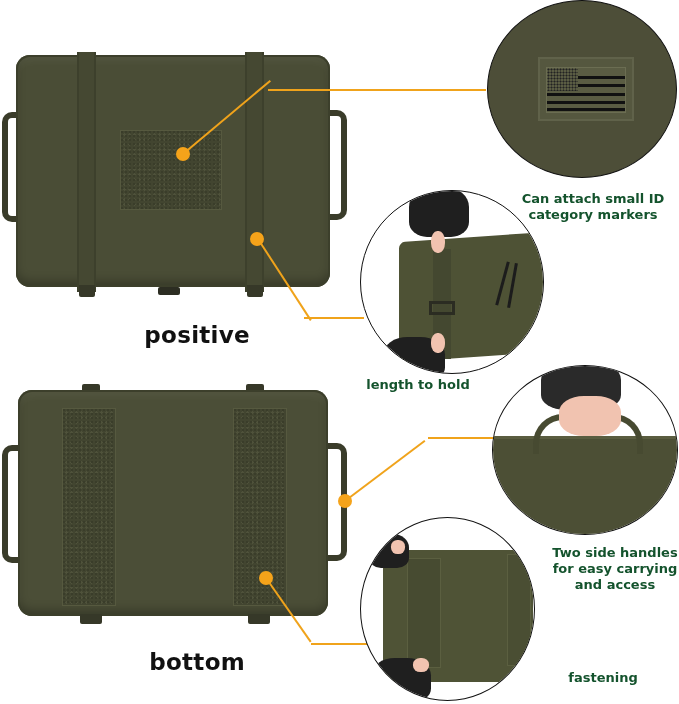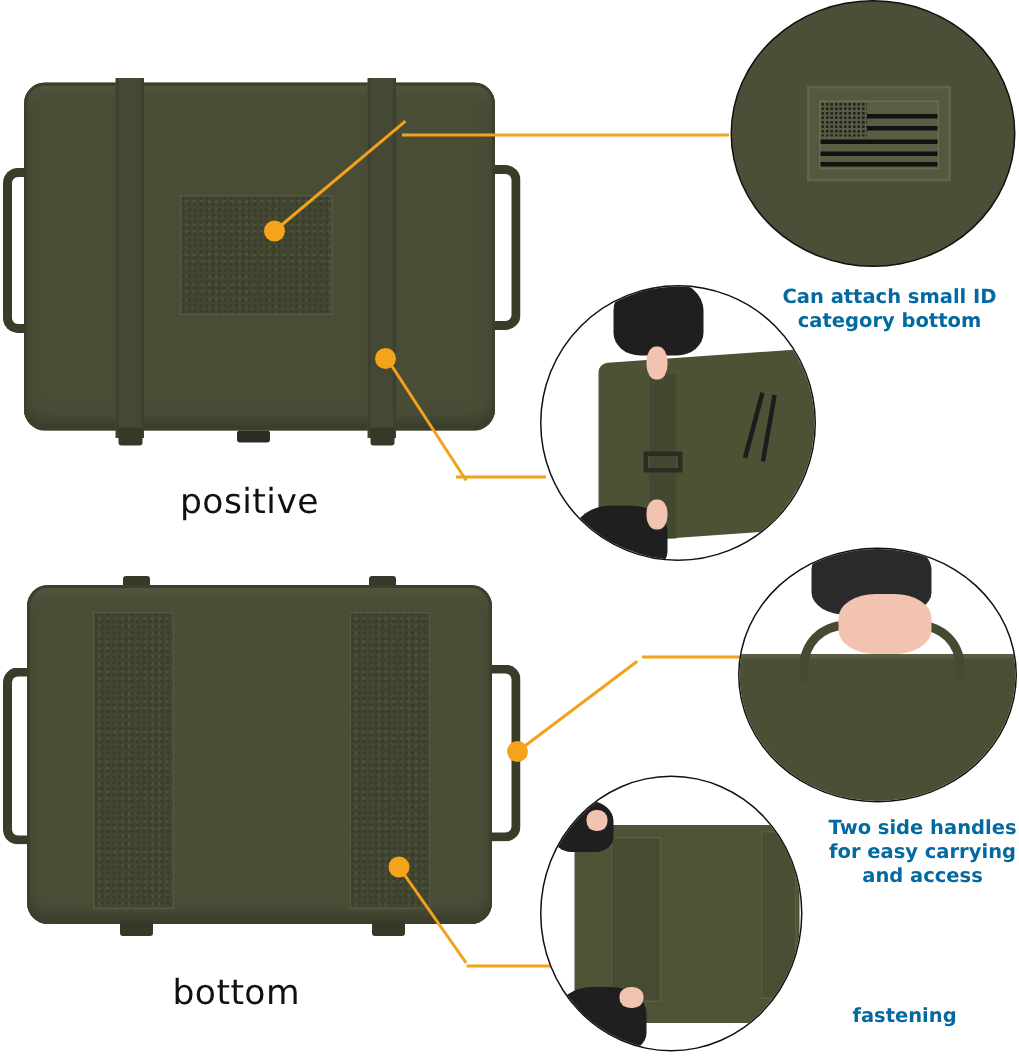--- a/index.html
+++ b/index.html
@@ -22,23 +22,23 @@
     .buckle { position: absolute; background: #2c2d22; border-radius: 2px; }
 
     
     .lead { position: absolute; background: #f0a31b; height: 2px; transform-origin: 0 50%; }
     .dot { position: absolute; width: 14px; height: 14px; border-radius: 50%; background: #f5a31a; }
 
     
     .circle { position: absolute; border-radius: 50%; border: 1.5px solid #111; overflow: hidden; background: #fff; }
     .c-fill { position: absolute; }
 
-    .caption { position: absolute; text-align: center; font-weight: bold; font-size: 13px; line-height: 16px; color: #0369a1; }
+    .caption { position: absolute; text-align: center; font-weight: bold; font-size: 13px; line-height: 16px; color: #14532d; }
     .caption span { display: block; }
-    .title { position: absolute; font-weight: normal; font-size: 23px; color: #111; text-align: left; letter-spacing: 0.3px; }
+    .title { position: absolute; font-weight: bold; font-size: 23px; color: #111; text-align: right; letter-spacing: 0.3px; }
 
     .flag { position: absolute; background: #5a5c43; box-shadow: 0 0 0 1px #6b6d52; }
     .flag .stripe { position: absolute; left: 0; right: 0; height: 3px; background: #111; }
     .flag .canton { position: absolute; left: 0; top: 0; width: 40%; height: 52%; background: #5a5c43;
       background-image: radial-gradient(#222 0.9px, transparent 1.1px); background-size: 3px 3px; }
 
     .glove { position: absolute; background: #1f1f1f; border-radius: 40% 40% 30% 30%; }
     .finger { position: absolute; background: #f1c3b0; border-radius: 45%; }
   </style>
 </head>
@@ -94,35 +94,36 @@
     <div class="stripe" style="top:8px;left:40%;"></div>
     <div class="stripe" style="top:16px;left:40%;"></div>
     <div class="stripe" style="top:25px;"></div>
     <div class="stripe" style="top:33px;"></div>
     <div class="stripe" style="top:40px;"></div>
     <div class="canton"></div>
   </div>
 </div>
 <div class="caption" style="left:508px;top:191px;width:170px;">
   <span>Can attach small ID</span>
-  <span>category bottom</span>
+  <span>category markers</span>
 </div>
 
 <div class="circle" style="left:360px;top:190px;width:184px;height:184px;">
   <div class="c-fill" style="left:38px;top:46px;width:150px;height:120px;background:#4e5235;border-radius:6px;transform:skewY(-4deg);"></div>
   <div class="c-fill" style="left:72px;top:58px;width:18px;height:110px;background:#444830;"></div>
   <div class="c-fill" style="left:68px;top:110px;width:26px;height:14px;border:3px solid #2b2c22;"></div>
   <div class="c-fill" style="left:140px;top:70px;width:3px;height:45px;background:#1c1c1c;transform:rotate(15deg);"></div>
   <div class="c-fill" style="left:150px;top:72px;width:3px;height:45px;background:#1c1c1c;transform:rotate(10deg);"></div>
   <div class="glove" style="left:48px;top:-4px;width:60px;height:50px;"></div>
   <div class="finger" style="left:70px;top:40px;width:14px;height:22px;"></div>
   <div class="glove" style="left:22px;top:146px;width:62px;height:44px;"></div>
   <div class="finger" style="left:70px;top:142px;width:14px;height:20px;"></div>
 </div>
 <div class="caption" style="left:338px;top:377px;width:160px;">
+  <span>length to hold</span>
 </div>
 
 <div class="circle" style="left:492px;top:365px;width:186px;height:170px;">
   <div class="c-fill" style="left:-4px;top:70px;width:196px;height:110px;background:#4c4f35;border-top:3px solid #5a5d40;"></div>
   <div class="c-fill" style="left:40px;top:48px;width:110px;height:40px;border:6px solid #474a31;border-bottom:none;border-radius:30px 30px 0 0;"></div>
   <div class="glove" style="left:48px;top:-6px;width:80px;height:50px;background:#2a2a2a;"></div>
   <div class="finger" style="left:66px;top:30px;width:62px;height:40px;border-radius:40%;"></div>
 </div>
 <div class="caption" style="left:540px;top:545px;width:150px;">
   <span>Two side handles</span>

